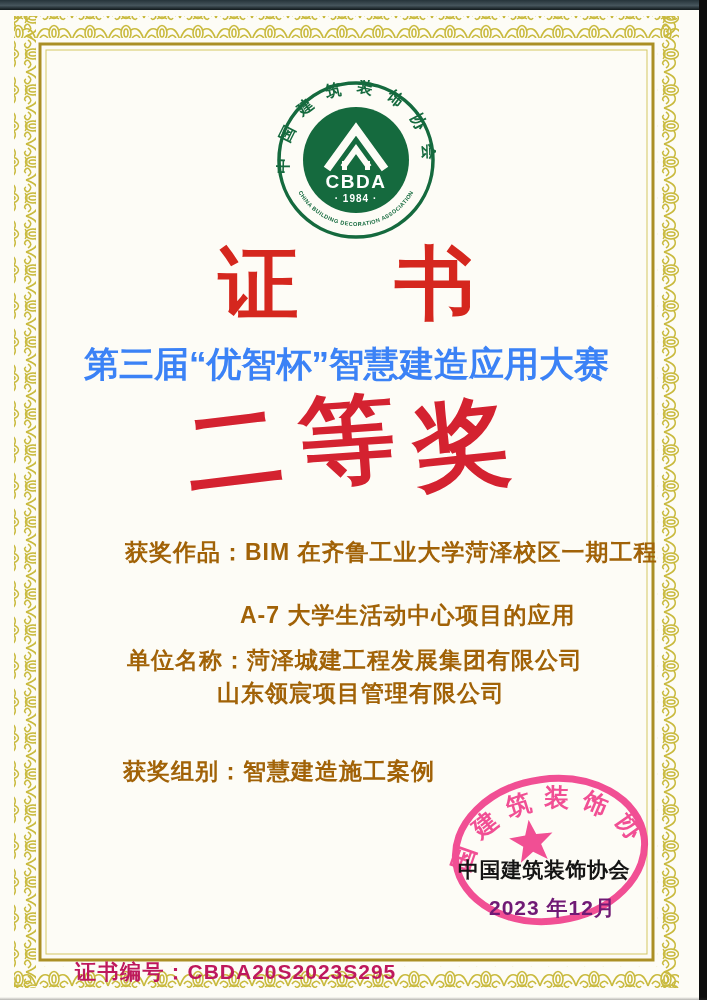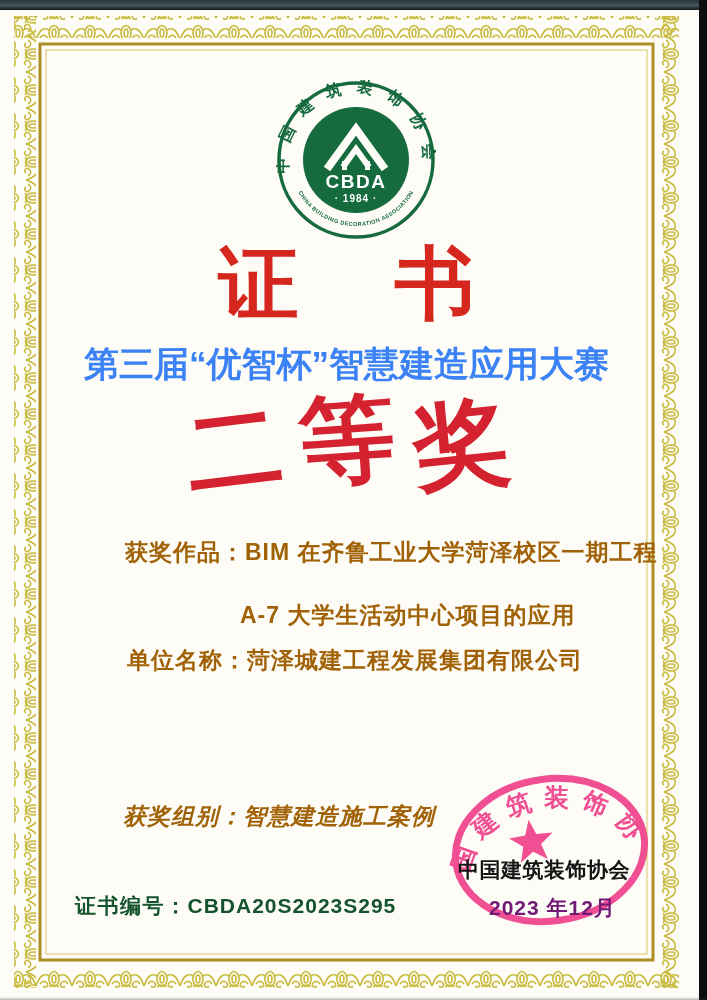--- a/index.html
+++ b/index.html
@@ -37,28 +37,28 @@
   .award .ch:nth-child(2){transform:rotate(-4deg);}
   .award .ch:nth-child(3){transform:rotate(-6deg) translateY(4px);}
   .bodyline{
     position:absolute;font-size:23px;font-weight:700;color:#a16207;
     letter-spacing:1px;white-space:nowrap;
   }
   .work1{left:125px;top:537px;}
   .work2{left:240px;top:600px;}
   .unit1{left:127px;top:645px;}
   .unit2{left:217px;top:678px;}
-  .group{left:123px;top:801px;font-style:italic;}
+  .group{left:123px;top:756px;}
   .stamp{position:absolute;left:435px;top:740px;opacity:.92;}
   .issuer{position:absolute;left:458px;top:856px;font-size:21px;font-weight:700;
     color:#141414;letter-spacing:.5px;white-space:nowrap;}
   .issue-date{position:absolute;left:489px;top:894px;font-size:21px;font-weight:700;
     color:#701a75;letter-spacing:1px;white-space:nowrap;}
-  .certno{position:absolute;left:75px;top:892px;font-size:21px;font-weight:600;
-    color:#14532d;letter-spacing:1.5px;white-space:nowrap;}
+  .certno{position:absolute;left:75px;top:958px;font-size:21px;font-weight:600;
+    color:#be185d;letter-spacing:1.5px;white-space:nowrap;}
   .certno .num{letter-spacing:1px;}
 </style>
 </head>
 <body>
 
 <div class="page">
 
   <div class="edge-top"></div>
   <div class="edge-right"></div>
 
@@ -127,20 +127,21 @@
 
   <div class="award">
     <span class="ch">二</span>
     <span class="ch">等</span>
     <span class="ch">奖</span>
   </div>
 
   <div class="bodyline work1">获奖作品：BIM 在齐鲁工业大学菏泽校区一期工程</div>
   <div class="bodyline work2">A-7 大学生活动中心项目的应用</div>
   <div class="bodyline unit1">单位名称：菏泽城建工程发展集团有限公司</div>
+  <div class="bodyline unit2">山东领宸项目管理有限公司</div>
   <div class="bodyline group">获奖组别：智慧建造施工案例</div>
 
   <svg class="stamp" width="230" height="220" viewBox="-115 -110 230 220">
     <defs>
       <path id="sealTop" d="M -80 30 A 82 60 0 1 1 80 30" fill="none"></path>
     </defs>
     <g transform="rotate(-8)">
       <ellipse rx="95" ry="71" fill="none" stroke="#f0418c" stroke-width="7"></ellipse>
       <path d="M -55 56 A 82 62 0 0 0 55 56" fill="none" stroke="#f0418c" stroke-width="3" stroke-dasharray="2.5 3.5"></path>
       <polygon transform="translate(-17,-10)" points="0,-23 5.58,-7.69 21.87,-7.11 9.03,2.94 13.52,18.61 0,9.5 -13.52,18.61 -9.03,2.94 -21.87,-7.11 -5.58,-7.69" fill="#f0418c"></polygon>

